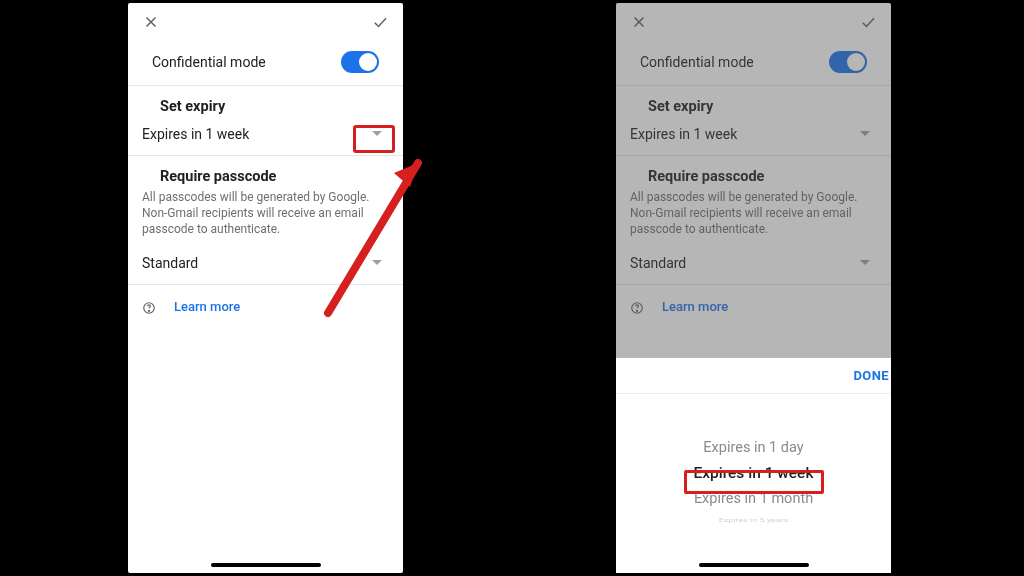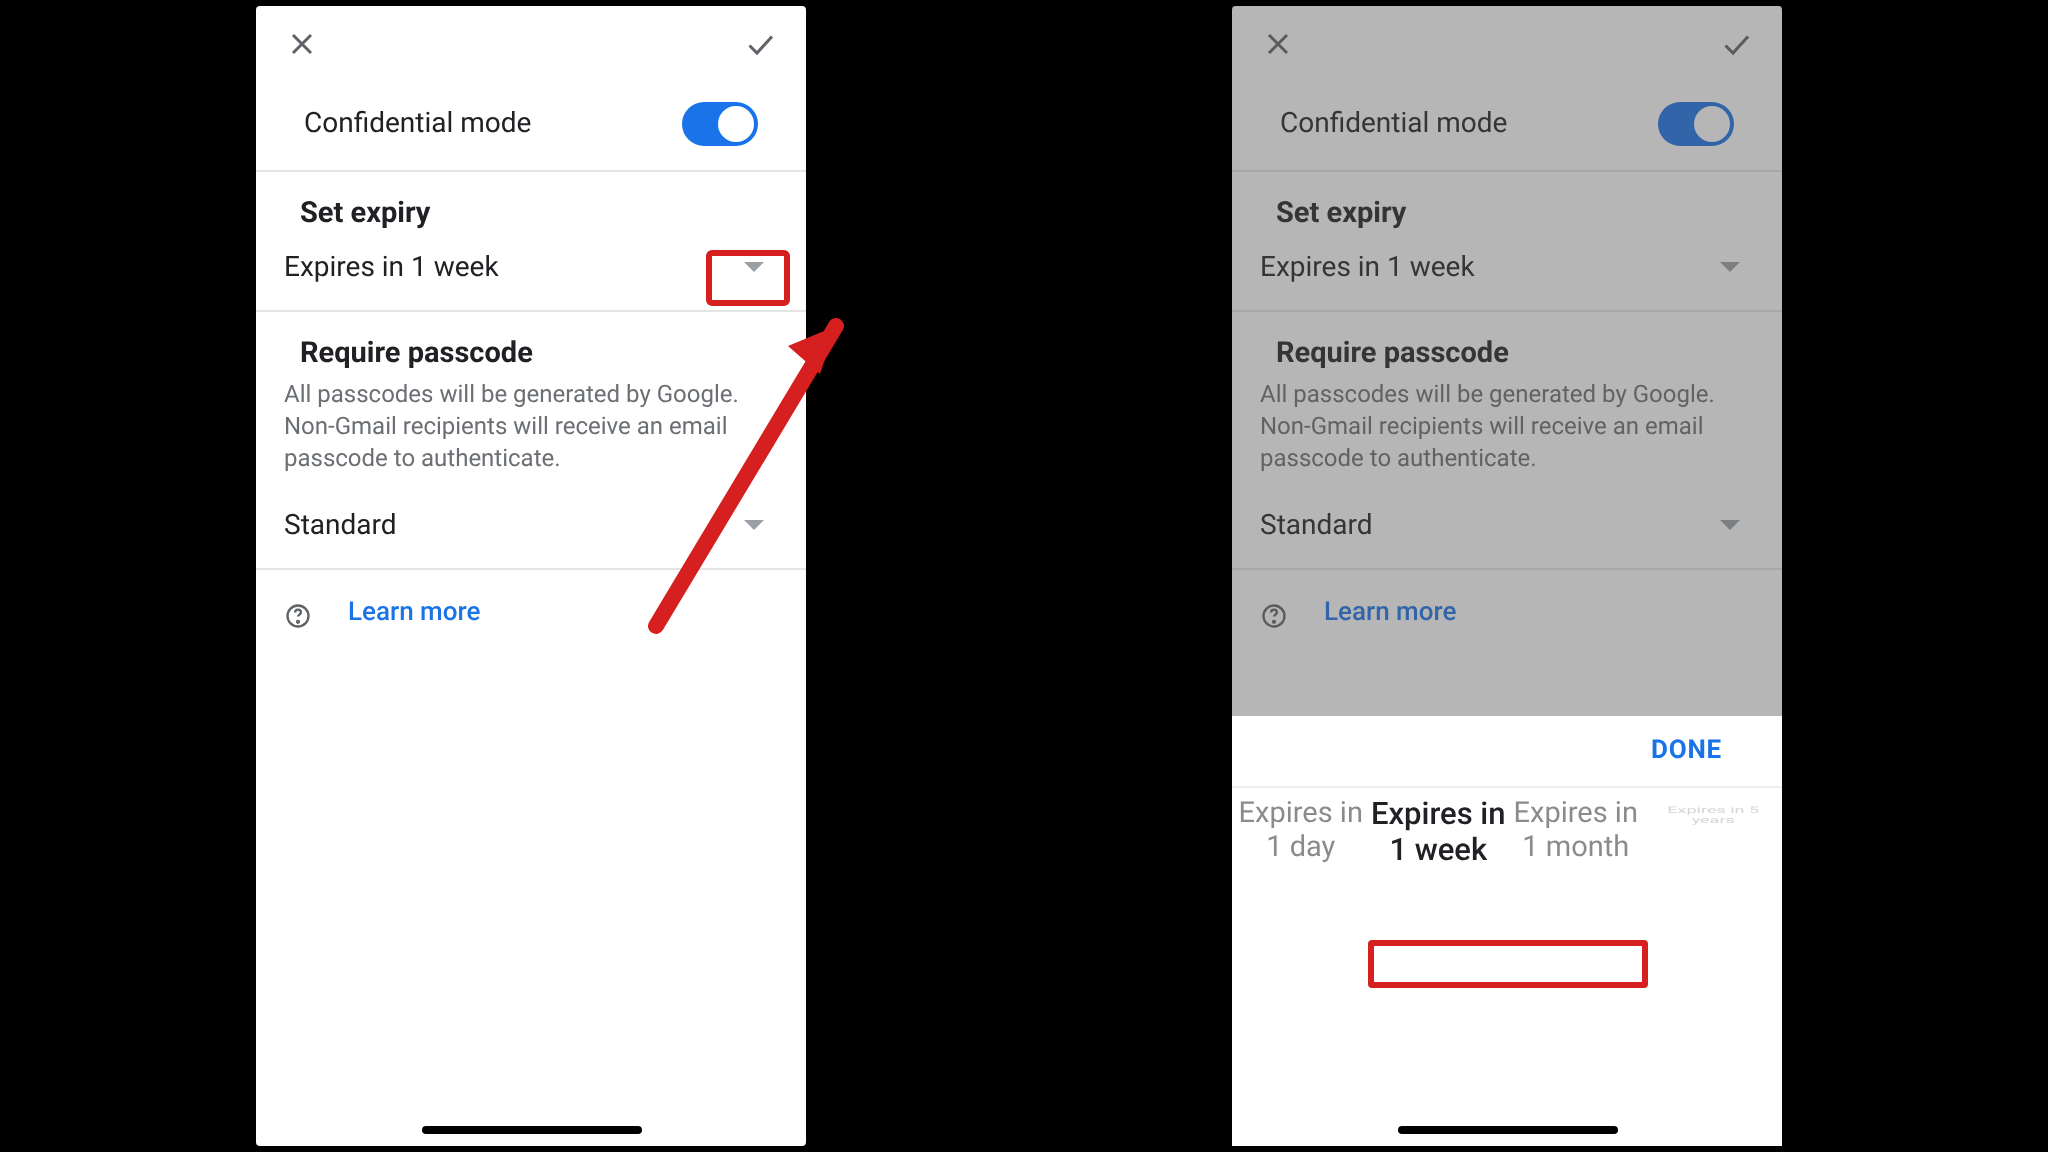--- a/index.html
+++ b/index.html
@@ -46,21 +46,21 @@
   .toggle {
     width: 38px; height: 22px; border-radius: 11px;
     background: #1a73e8; position: relative;
   }
   .toggle::after {
     content:""; position:absolute; right:2px; top:2px;
     width:18px; height:18px; border-radius:50%; background:#fff;
   }
 
   .section-title {
-    padding: 12px 22px 4px;
+    padding: 12px 32px 4px;
     font-weight: 700; font-size: 14.5px; color:#202124;
   }
   .dropdown-row {
     display:flex; justify-content:space-between; align-items:center;
     padding: 6px 14px 12px;
   }
   .chevron {
     width: 24px; height: 18px; display:flex; align-items:center; justify-content:center;
     color:#9aa0a6;
   }
@@ -109,27 +109,27 @@
     pointer-events:none;
   }
 
   
   .picker {
     position:absolute; left:0; right:0; bottom:0; height:215px;
     background:#fff;
   }
   .picker-toolbar {
     display:flex; justify-content:flex-end;
-    padding:10px 30px;
+    padding:10px 2px;
     border-bottom:1px solid #eee;
   }
   .done-btn { color:#1a73e8; font-weight:700; font-size:13px; letter-spacing:0.4px; }
   .picker-wheel {
     position:relative; height: calc(100% - 40px);
-    display:flex; flex-direction:row; align-items:flex-start; justify-content:center;
+    display:flex; flex-direction:column; align-items:flex-start; justify-content:center;
     font-size:15px;
   }
   .picker-item { padding:4px 0; text-align:center; width:100%; }
   .pi-far2 { color:#d4d4d4; font-size:9px; transform:scaleY(0.5); }
   .pi-far  { color:#bfbfbf; font-size:13px; }
   .pi-near { color:#8b8b8b; font-size:14.5px; }
   .pi-sel  {
     color:#202124; font-size:15.5px; font-weight:500;
     position:relative;
   }

